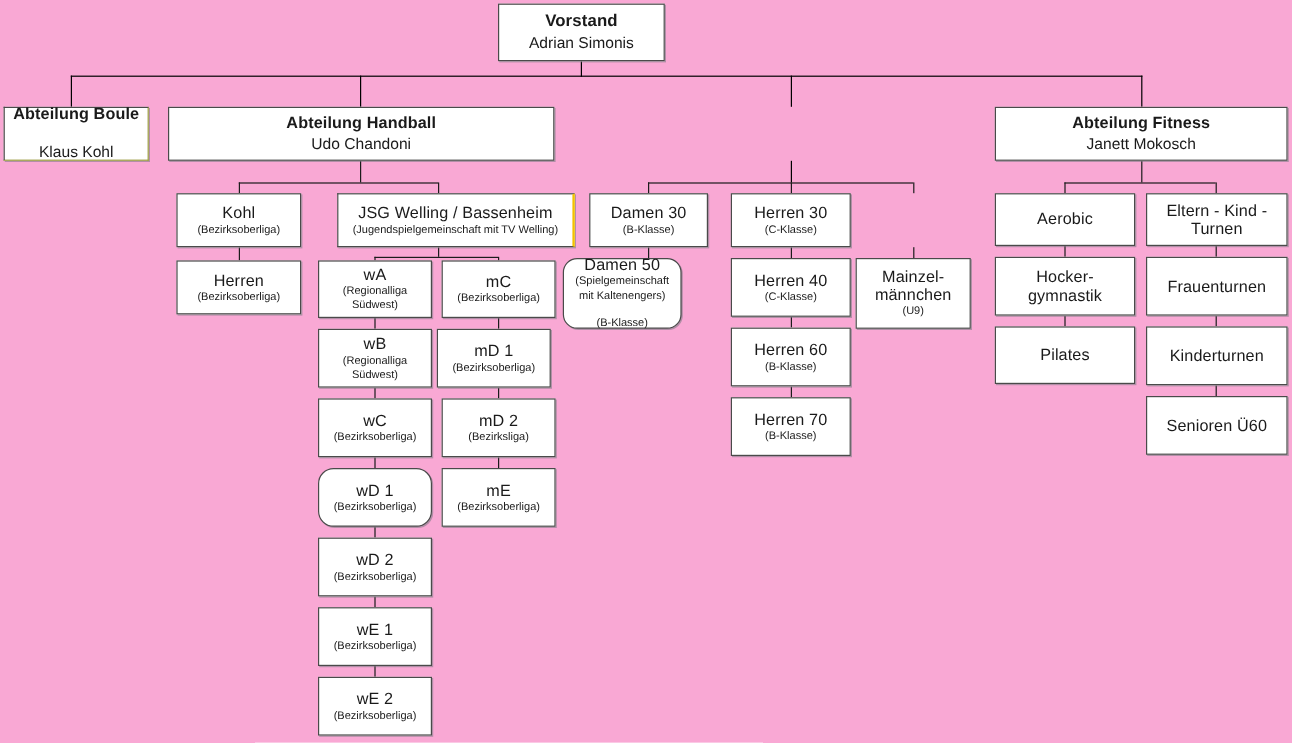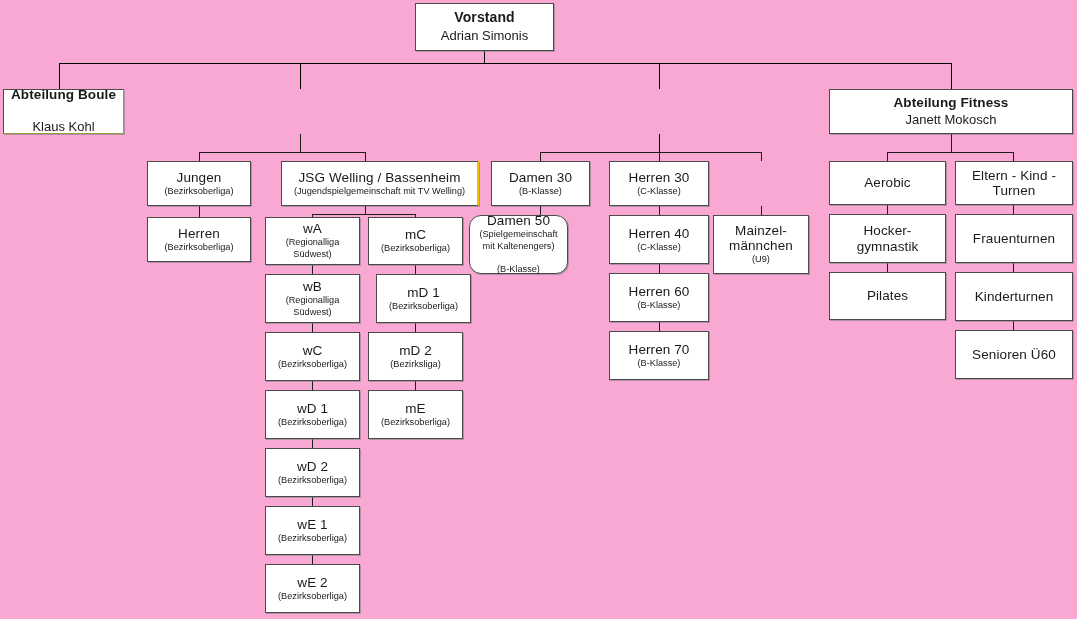--- a/index.html
+++ b/index.html
@@ -138,23 +138,27 @@
   <div class="node root head" style="left:415px; top:3px; width:139px; height:48px;">
     <div class="ttl">Vorstand</div>
     <div class="sub">Adrian Simonis</div>
   </div>
 
   <div class="node head olive" style="left:3px; top:89px; width:121px; height:45px;gap:15px;">
     <div class="ttl">Abteilung Boule</div>
     <div class="sub">Klaus Kohl</div>
   </div>
 
+  <div class="node head" style="left:140px; top:89px; width:322px; height:45px;">
+    <div class="ttl">Abteilung Handball</div>
+    <div class="sub">Udo Chandoni</div>
+  </div>
 
   <div class="node" style="left:147px; top:161px; width:104px; height:45px;">
-    <div class="ttl">Jungen</div>
+    <div class="ttl">Kohl</div>
     <div class="sub">(Bezirksoberliga)</div>
   </div>
   <div class="node" style="left:147px; top:217px; width:104px; height:45px;">
     <div class="ttl">Herren</div>
     <div class="sub">(Bezirksoberliga)</div>
   </div>
   <div class="node gold" style="left:281px; top:161px; width:198px; height:45px;">
     <div class="ttl">JSG Welling / Bassenheim</div>
     <div class="sub">(Jugendspielgemeinschaft mit TV Welling)</div>
   </div>
@@ -166,42 +170,42 @@
   </div>
   <div class="node" style="left:265px; top:274px; width:95px; height:49px;">
     <div class="ttl">wB</div>
     <div class="sub">(Regionalliga
 Südwest)</div>
   </div>
   <div class="node" style="left:265px; top:332px; width:95px; height:49px;">
     <div class="ttl">wC</div>
     <div class="sub">(Bezirksoberliga)</div>
   </div>
-  <div class="node" style="left:265px; top:390px; width:95px; height:49px;">
+  <div class="node" style="left:265px; top:390px; width:95px; height:49px;border-radius:13px;">
     <div class="ttl">wD 1</div>
     <div class="sub">(Bezirksoberliga)</div>
   </div>
   <div class="node" style="left:265px; top:448px; width:95px; height:49px;">
     <div class="ttl">wD 2</div>
     <div class="sub">(Bezirksoberliga)</div>
   </div>
   <div class="node" style="left:265px; top:506px; width:95px; height:49px;">
     <div class="ttl">wE 1</div>
     <div class="sub">(Bezirksoberliga)</div>
   </div>
   <div class="node" style="left:265px; top:564px; width:95px; height:49px;">
     <div class="ttl">wE 2</div>
     <div class="sub">(Bezirksoberliga)</div>
   </div>
 
   <div class="node" style="left:368px; top:217px; width:95px; height:48px;">
     <div class="ttl">mC</div>
     <div class="sub">(Bezirksoberliga)</div>
   </div>
-  <div class="node" style="left:376px; top:274px; width:95px; height:49px;">
+  <div class="node" style="left:364px; top:274px; width:95px; height:49px;">
     <div class="ttl">mD 1</div>
     <div class="sub">(Bezirksoberliga)</div>
   </div>
   <div class="node" style="left:368px; top:332px; width:95px; height:49px;">
     <div class="ttl">mD 2</div>
     <div class="sub">(Bezirksliga)</div>
   </div>
   <div class="node" style="left:368px; top:390px; width:95px; height:49px;">
     <div class="ttl">mE</div>
     <div class="sub">(Bezirksoberliga)</div>

